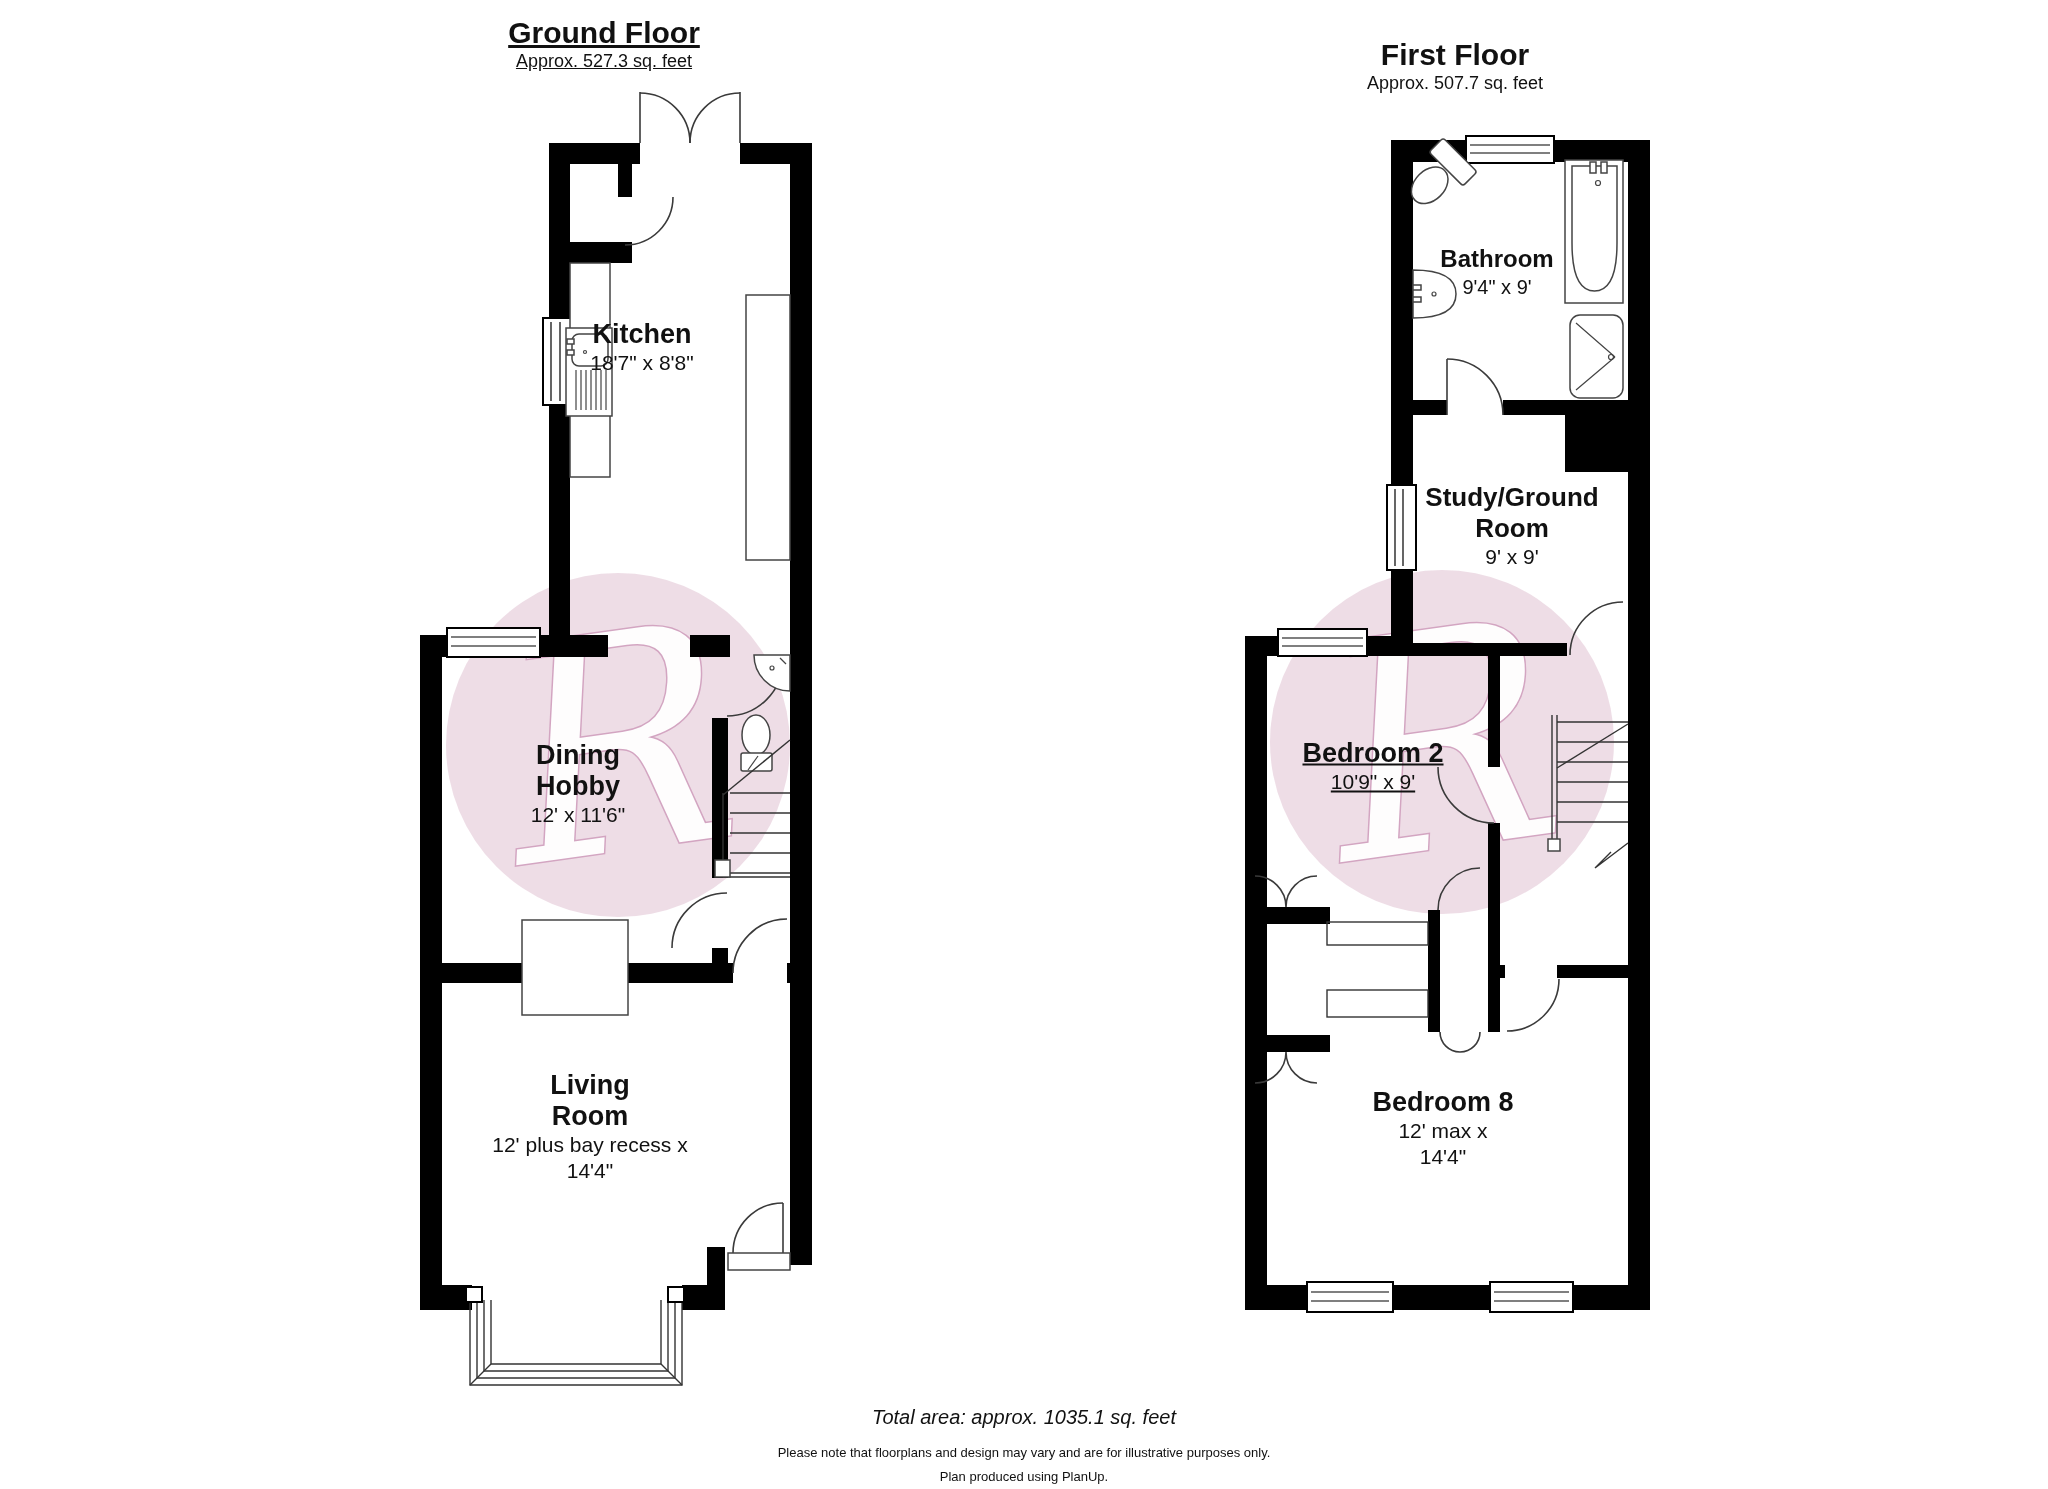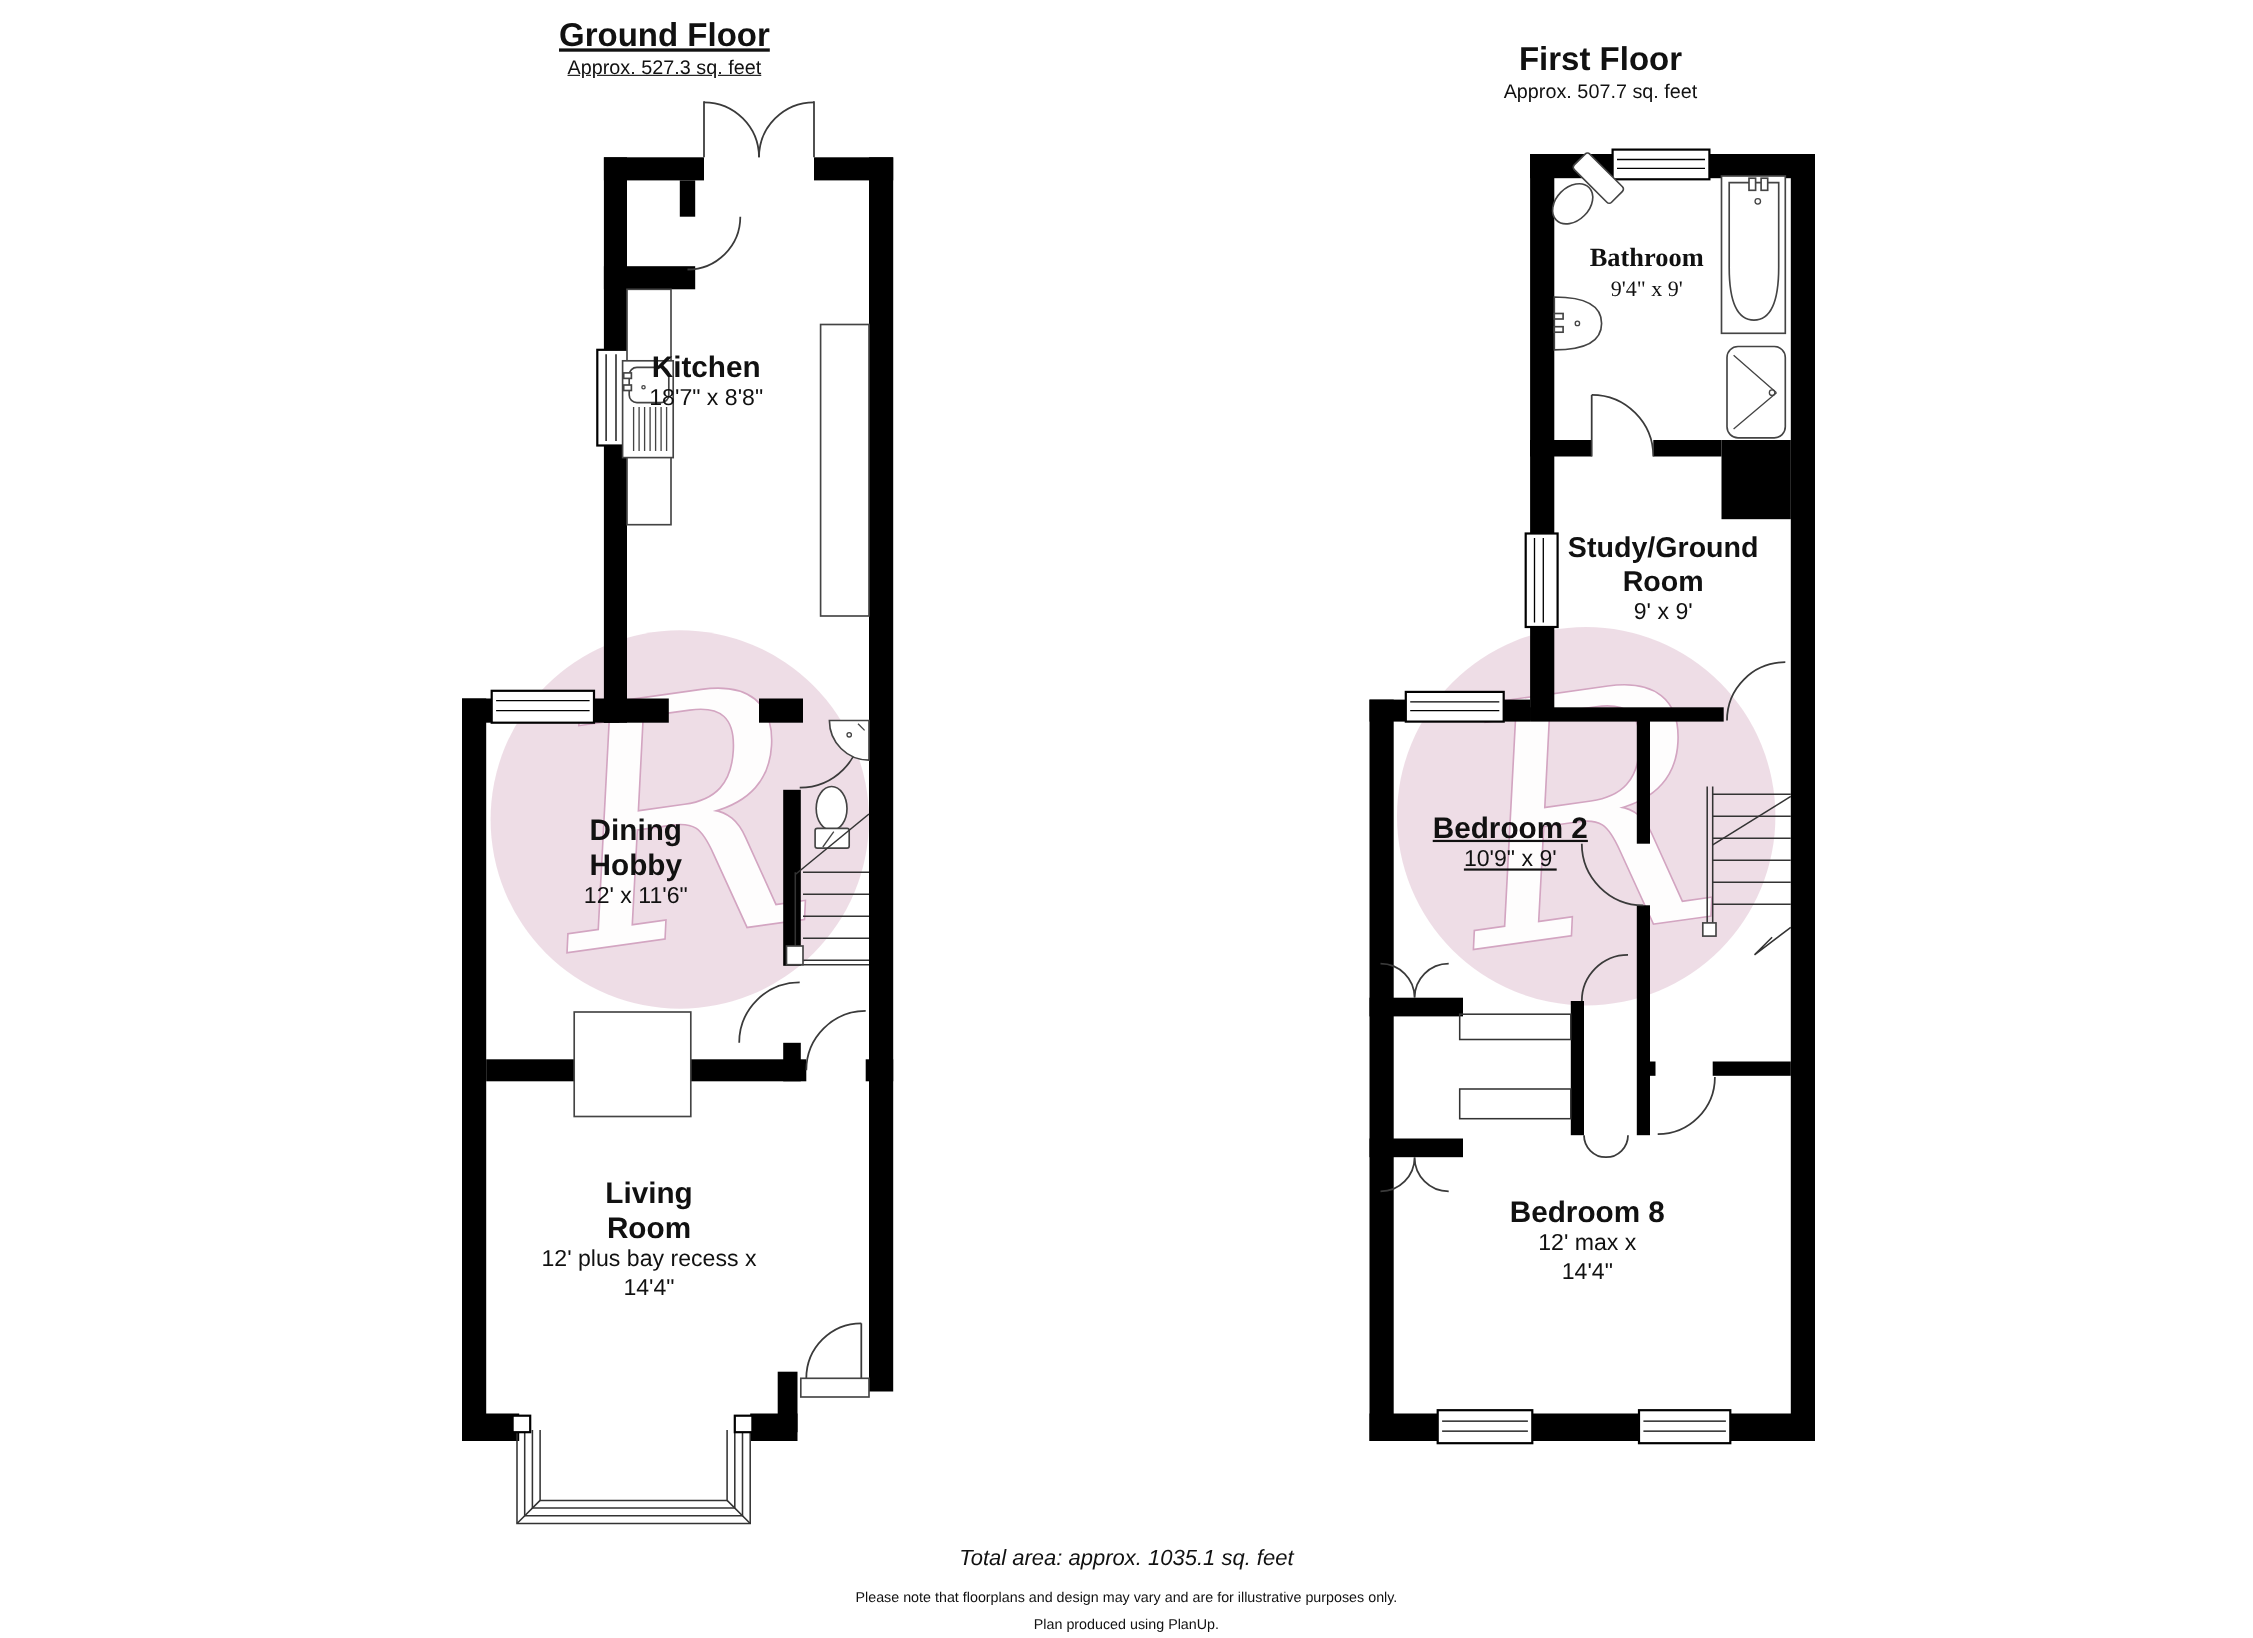--- a/index.html
+++ b/index.html
@@ -240,21 +240,21 @@
 <div class="lbl" style="left:578px;top:784px;">
   <div class="name wrap" style="width:150px;">Dining Hobby</div>
   <div class="dims">12' x 11'6"</div>
 </div>
 
 <div class="lbl" style="left:590px;top:1127px;">
   <div class="name wrap" style="width:150px;margin:0 auto;">Living Room</div>
   <div class="dims wrap" style="width:210px;margin:0 auto;">12' plus bay recess x 14'4"</div>
 </div>
 
-<div class="lbl" style="left:1497px;top:248px;font-family:Liberation Serif, serif;">
+<div class="lbl" style="left:1497px;top:271px;">
   <div class="name" style="font-size:24px;">Bathroom</div>
   <div class="dims" style="font-size:20px;">9'4" x 9'</div>
 </div>
 
 <div class="lbl" style="left:1512px;top:526px;">
   <div class="name wrap" style="font-size:26px;width:210px;margin:0 auto;">Study/Ground Room</div>
   <div class="dims">9' x 9'</div>
 </div>
 
 <div class="lbl" style="left:1373px;top:766px;text-decoration:underline;">

